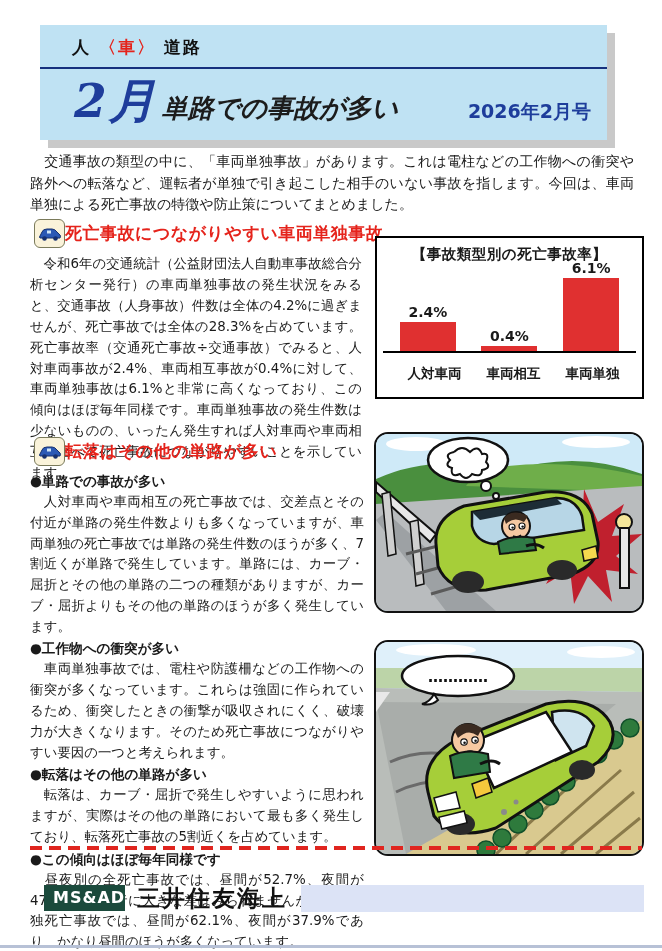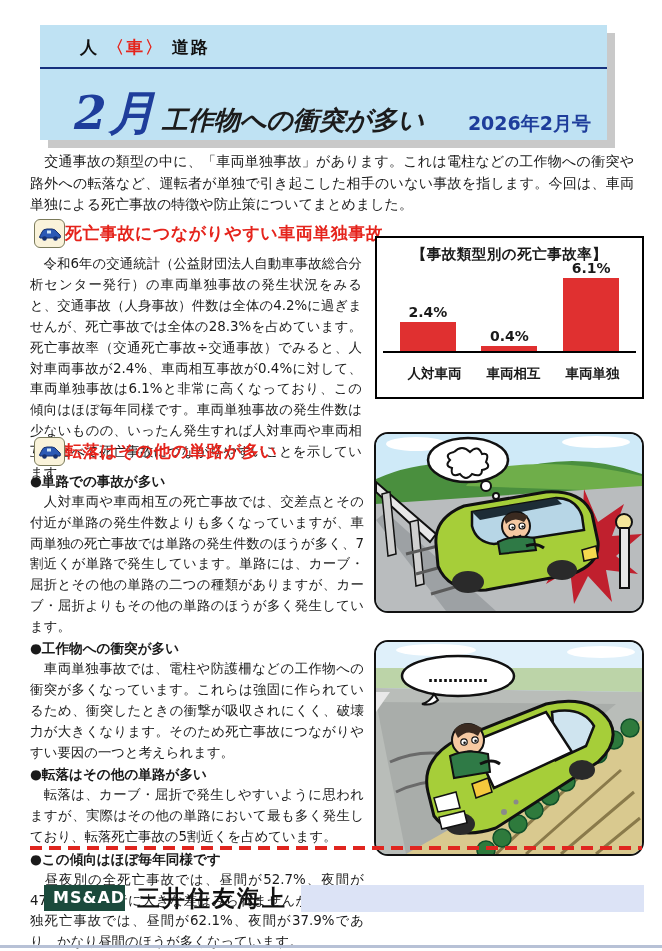--- a/index.html
+++ b/index.html
@@ -13,32 +13,32 @@
   }
   .page { position:absolute; inset:0; background:#fff; }
 
   
   .masthead {
     position:absolute; left:40px; top:25px; width:567px; height:115px;
     background:#bfe2f3;
     box-shadow:8px 8px 0 #c9c9c9;
   }
   .masthead-nav {
-    padding:11px 0 0 40px;
+    padding:11px 0 0 32px;
     font-size:17px; font-weight:bold; letter-spacing:2px;
     height:42px; color:#111;
   }
   .masthead-nav .red { color:#e5231b; }
   .masthead-rule {
     position:absolute; left:0; top:42px; width:100%; height:0;
     border-top:2px solid #16307d;
   }
   .masthead-title {
     position:absolute; left:0; top:44px; width:100%; height:71px;
-    display:flex; align-items:flex-end; padding:0 16px 4px 34px;
+    display:flex; align-items:flex-end; padding:0 16px 16px 34px;
   }
   .title-month {
     font-size:47px; font-weight:bold; font-style:italic;
     color:#1e3d9b; line-height:1; letter-spacing:2px;
     font-family:"DejaVu Serif","Liberation Serif",serif;
   }
   .title-rest {
     font-size:26px; font-weight:bold; font-style:italic;
     color:#1c1c1c; line-height:1.15; margin-left:4px;
   }
@@ -148,21 +148,21 @@
 
   <div class="masthead">
     <div class="masthead-nav">
       <span>人</span>
       <span class="red">〈車〉</span>
       <span>道路</span>
     </div>
     <div class="masthead-rule"></div>
     <div class="masthead-title">
       <span class="title-month">2月</span>
-      <span class="title-rest">工作物への衝突が多い</span>
+      <span class="title-rest">単路での事故が多い</span>
       <span class="title-issue">2026年2月号</span>
     </div>
   </div>
 
   <p class="intro">　交通事故の類型の中に、「車両単独事故」があります。これは電柱などの工作物への衝突や路外への転落など、運転者が単独で引き起こした相手のいない事故を指します。今回は、車両単独による死亡事故の特徴や防止策についてまとめました。</p>
 
   <div class="sec-heading" id="sec1-heading">
     <span class="icon-box">
       <svg width="24" height="16" viewBox="0 0 24 16">
         <path d="M2 10 L4 6 Q5 3 9 3 L14 3 Q17 3 19 6 L22 9 Q23 10 22 12 L2 12 Q1 11 2 10 Z" fill="#2b59b5" stroke="#16306e" stroke-width="1"></path>

